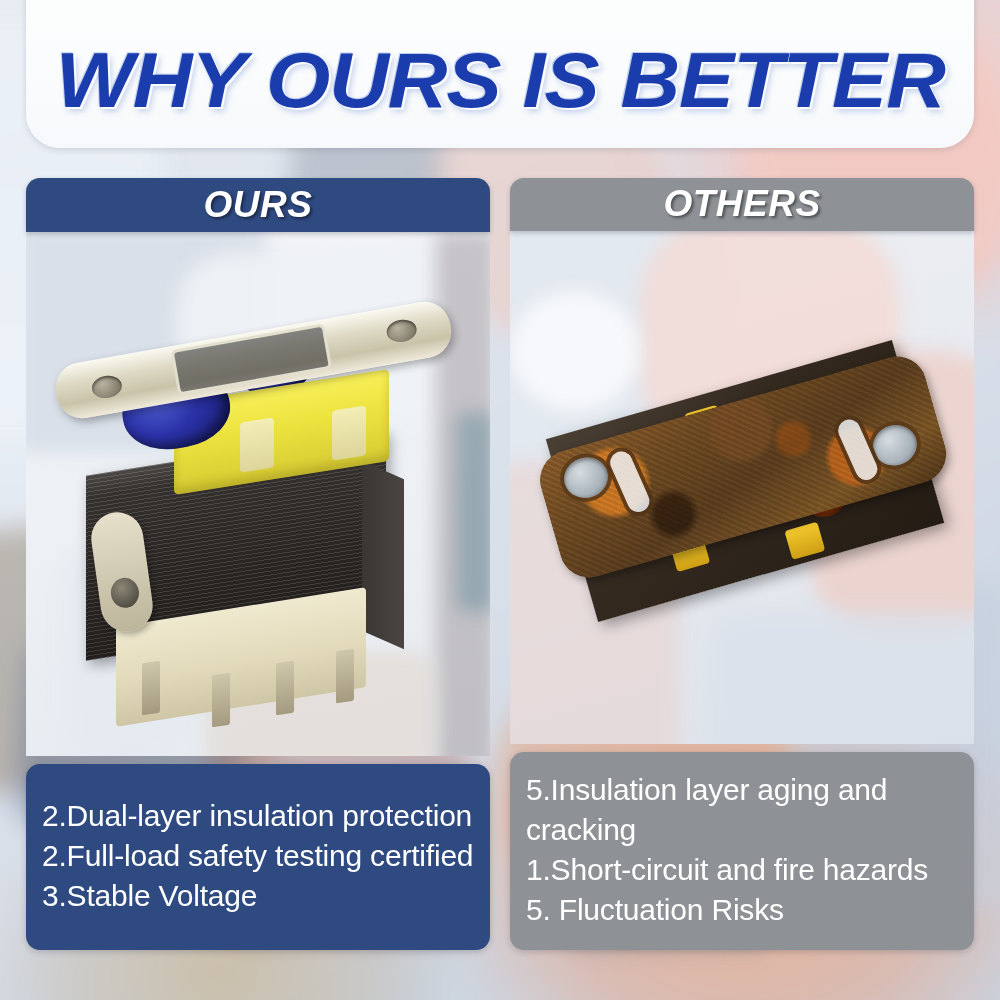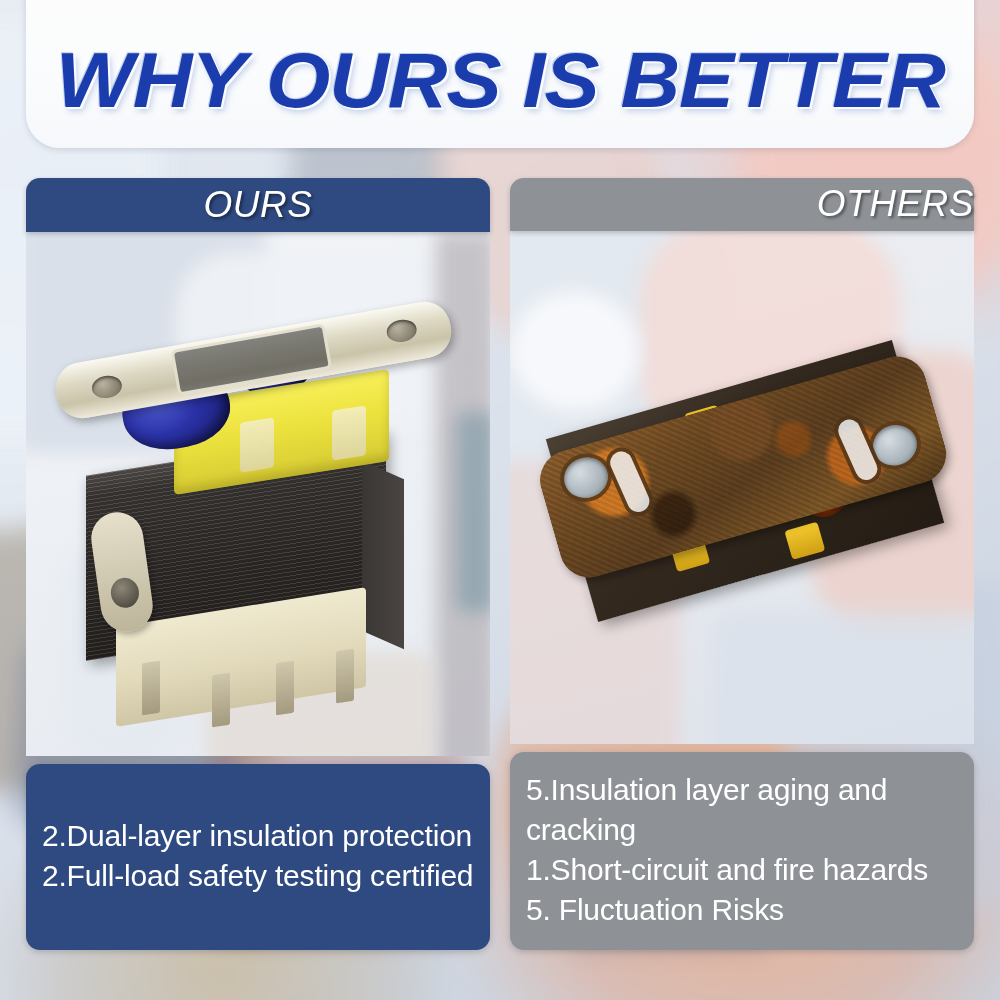--- a/index.html
+++ b/index.html
@@ -101,25 +101,25 @@
     height: 54px;
     border-radius: 14px 14px 0 0;
     display: flex;
     align-items: center;
     justify-content: center;
     box-shadow: 0 2px 5px rgba(30,40,60,0.25);
     position: relative;
     z-index: 3;
   }
   .col-header.ours   { background: #2f4a81; }
-  .col-header.others { background: #8e9297; justify-content: flex-end; }
+  .col-header.others { background: #8e9297; }
   .col-header-text {
     font-family: "Liberation Sans", sans-serif;
     font-style: italic;
-    font-weight: 400;
+    font-weight: 700;
     font-size: 37px;
     color: #ffffff;
     letter-spacing: 0.5px;
     text-shadow: 2px 2px 3px rgba(0,0,0,0.45);
   }
 
   
   .photo-stage {
     position: relative;
     height: 524px;
@@ -389,20 +389,21 @@
             <div class="g-window"></div>
             <div class="g-hole h1"></div>
             <div class="g-hole h2"></div>
           </div>
         </div>
       </div>
 
       <div class="bullets ours">
         <div class="bullet-line">2.Dual-layer insulation protection</div>
         <div class="bullet-line">2.Full-load safety testing certified</div>
+        <div class="bullet-line">3.Stable Voltage</div>
       </div>
     </div>
 
     <div class="col">
 
       <div class="col-header others">
         <span class="col-header-text">OTHERS</span>
       </div>
 
       <div class="photo-stage right">

